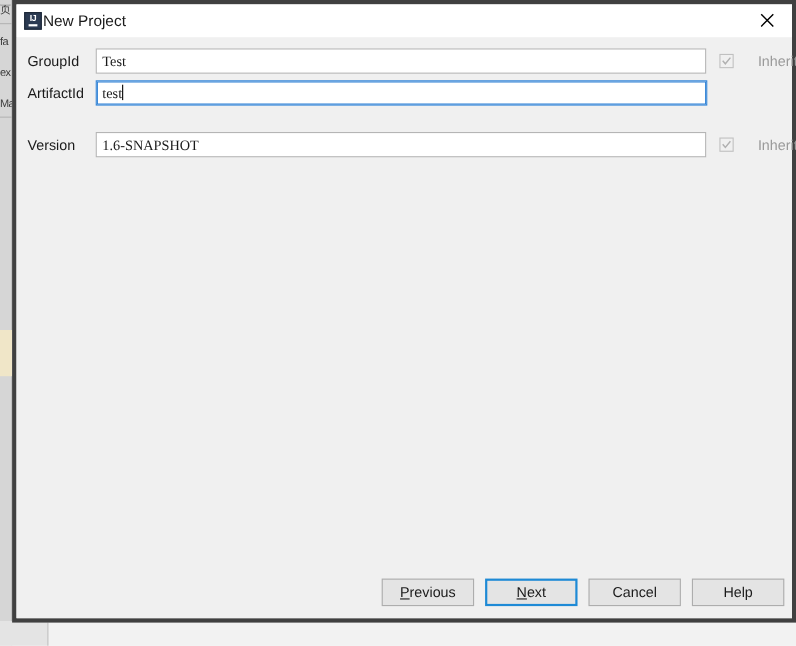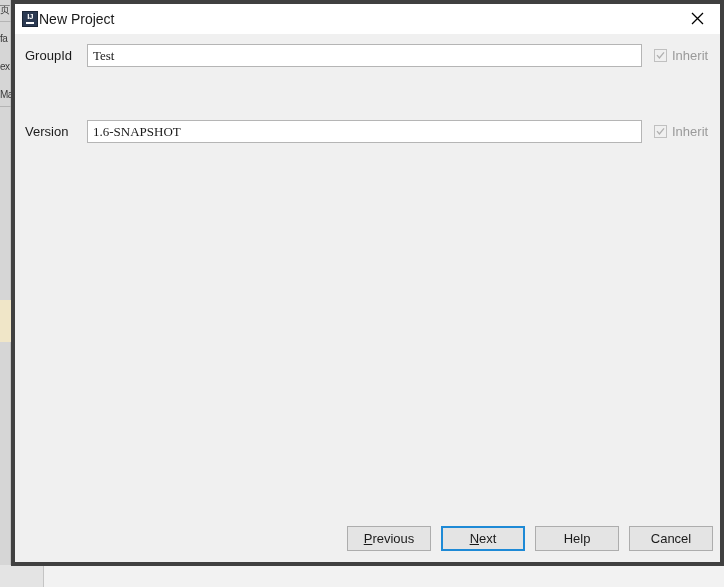--- a/index.html
+++ b/index.html
@@ -223,21 +223,21 @@
     box-sizing: border-box;
     position: relative;
     flex: 0 0 auto;
   }
   .checkbox svg {
     position: absolute;
     left: 1px;
     top: 1px;
   }
   .inherit-label {
-    margin-left: 5px;
+    margin-left: 22px;
     font-size: 13px;
     color: #9a9a9a;
     font-family: "Liberation Sans", sans-serif;
     white-space: nowrap;
   }
 
   
   #button-bar {
     position: absolute;
     left: 0;
@@ -315,20 +315,26 @@
       <div class="inherit-group">
         <div class="checkbox">
           <svg width="9" height="9" viewBox="0 0 9 9" aria-hidden="true">
             <path d="M1 4.2 L3.4 7 L8 1.4" stroke="#b0b0b0" stroke-width="1.3" fill="none"></path>
           </svg>
         </div>
         <div class="inherit-label">Inherit</div>
       </div>
     </div>
 
+    <div class="form-row" id="row-artifactid">
+      <div class="field-label">ArtifactId</div>
+      <div class="text-field focused">
+        <span class="field-text">test</span><span class="caret"></span>
+      </div>
+    </div>
 
     <div class="form-row" id="row-version">
       <div class="field-label">Version</div>
       <div class="text-field">
         <span class="field-text">1.6-SNAPSHOT</span>
       </div>
       <div class="inherit-group">
         <div class="checkbox">
           <svg width="9" height="9" viewBox="0 0 9 9" aria-hidden="true">
             <path d="M1 4.2 L3.4 7 L8 1.4" stroke="#b0b0b0" stroke-width="1.3" fill="none"></path>
@@ -341,21 +347,21 @@
     <div id="button-bar">
       <div class="dlg-button">
         <span class="mnemonic">P</span>
           <span>revious</span>
       </div>
       <div class="dlg-button default">
         <span class="mnemonic">N</span>
           <span>ext</span>
       </div>
       <div class="dlg-button">
+        <span>Cancel</span>
+      </div>
+      <div class="dlg-button">
         <span>Help</span>
-      </div>
-      <div class="dlg-button">
-        <span>Cancel</span>
       </div>
     </div>
 
   </div>
 </div>
 
 </body></html>

